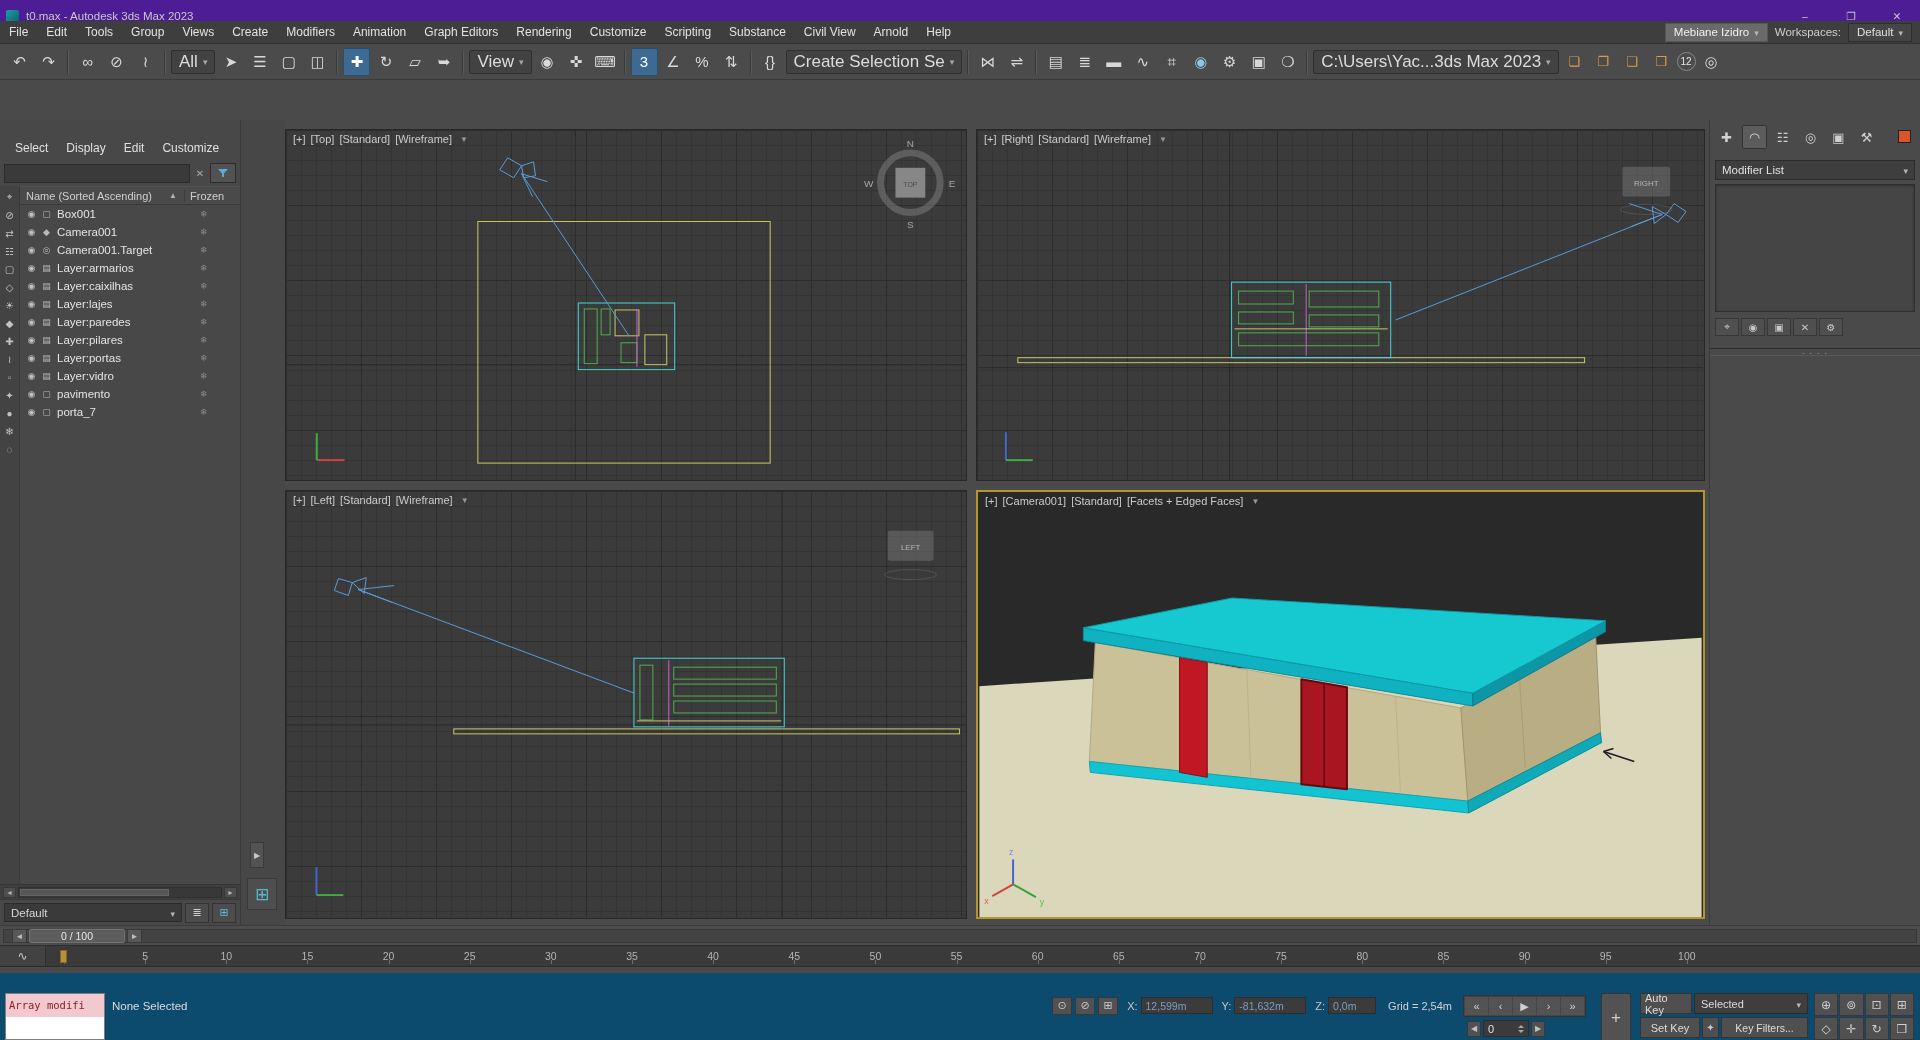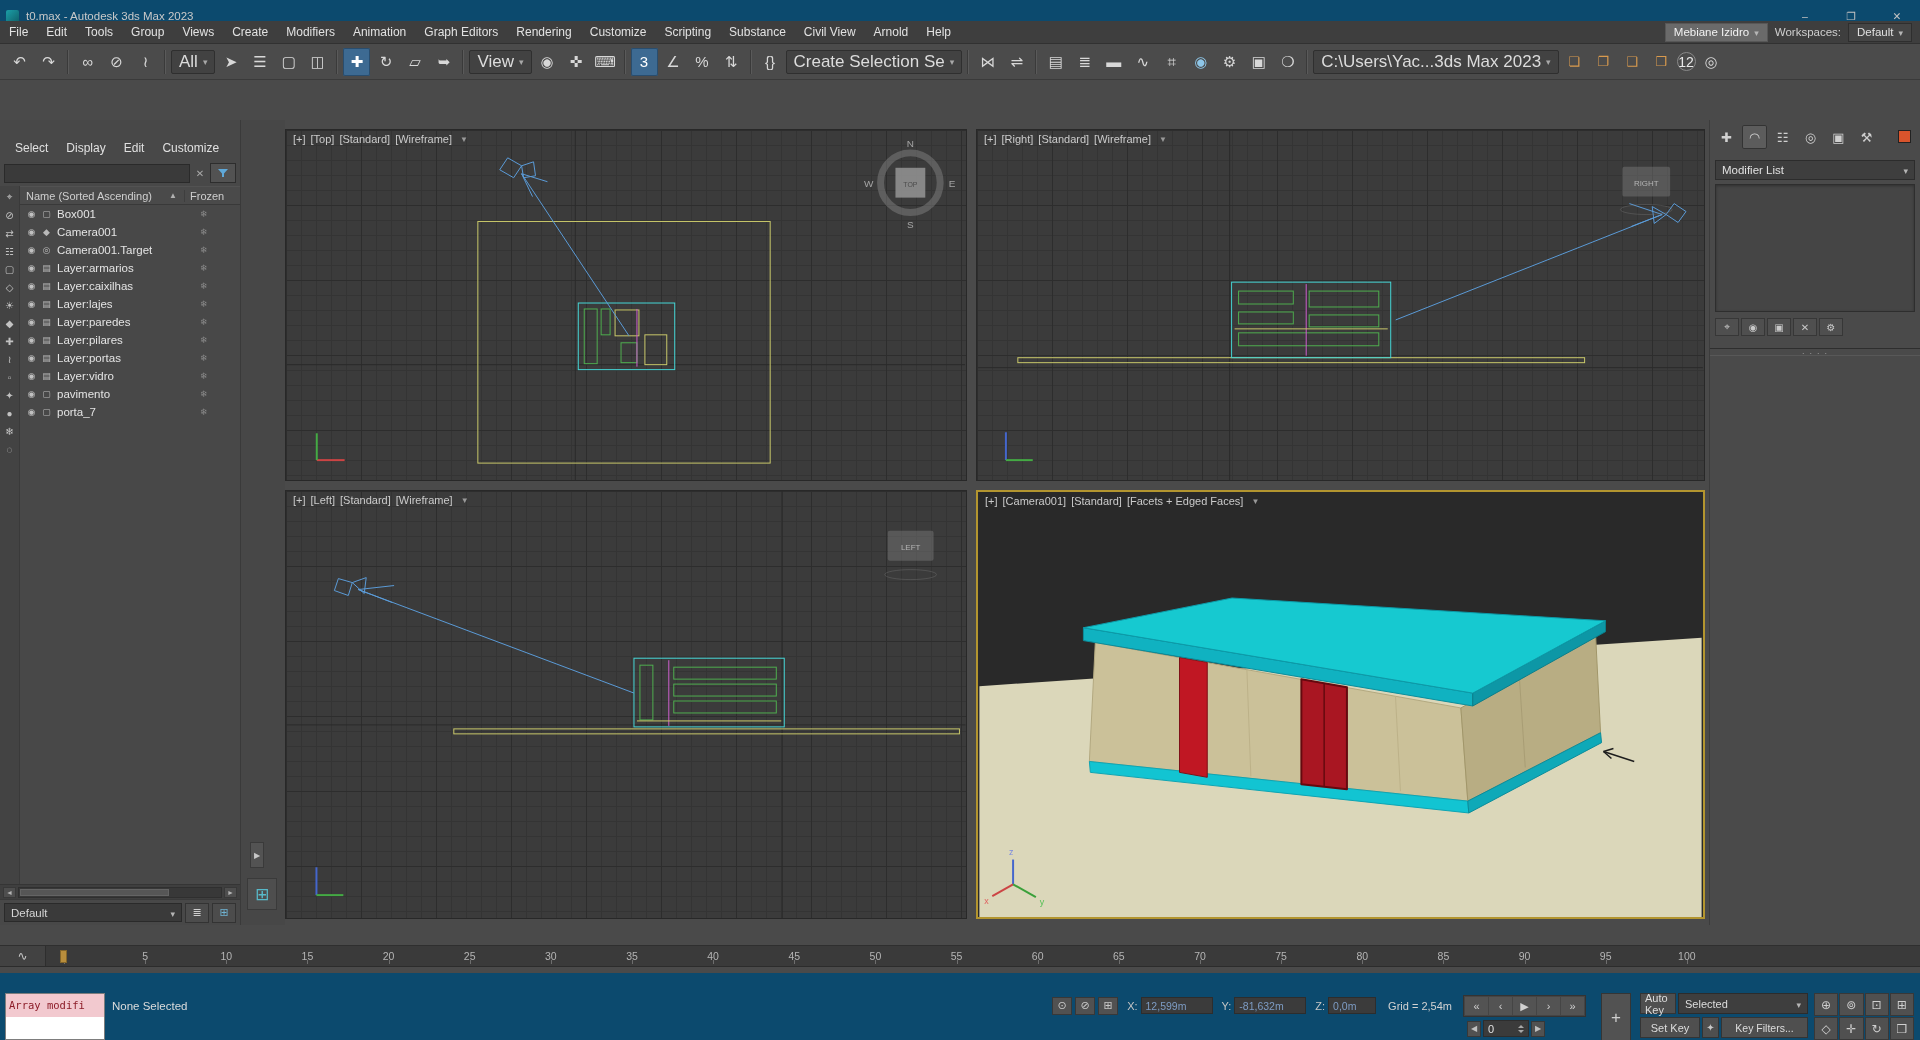--- a/index.html
+++ b/index.html
@@ -3,21 +3,21 @@
 <meta charset="utf-8">
 <style>
 *{margin:0;padding:0;box-sizing:border-box}
 html,body{width:1920px;height:1040px;overflow:hidden;background:#4a4a4a;
  font-family:"Liberation Sans","DejaVu Sans",sans-serif;font-size:12px;color:#d6d6d6}
 .app{position:relative;width:1920px;height:1040px;background:#4a4a4a}
 .caret::after{content:"▾";font-size:9px;margin-left:5px;color:#b5b5b5}
 svg{display:block}
 
 
-.titlebar{position:absolute;left:0;top:0;width:100%;height:32px;background:#0c4a6e;display:flex;align-items:center;padding-left:6px}
+.titlebar{position:absolute;left:0;top:0;width:100%;height:32px;background:#4c1d95;display:flex;align-items:center;padding-left:6px}
 .app-icon{width:13px;height:13px;background:linear-gradient(135deg,#1b9fa8,#0f5f68);border-radius:2px;margin-right:7px}
 .title{font-size:11.5px;color:#c9c9c9}
 .win-controls{margin-left:auto;display:flex;height:100%}
 .winbtn{width:46px;height:100%;display:flex;align-items:center;justify-content:center;font-size:10.5px;color:#c2c2c2}
 
 
 .menubar{position:absolute;top:21px;left:0;width:100%;height:23px;background:#3e3e3e;border-bottom:1px solid #313131;display:flex;align-items:center}
 .menus{display:flex;height:100%}
 .menu-item{padding:0 9px;display:flex;align-items:center;font-size:12px;color:#e2e2e2;white-space:nowrap}
 .menubar-right{margin-left:auto;display:flex;align-items:center;height:100%;padding-right:8px;gap:7px}
@@ -32,21 +32,21 @@
 .tb-glyph:empty,.tb-label:empty,.tb-caret:empty{display:none}
 .tb-label{font-size:17px;color:#dcdcdc;white-space:nowrap}
 .tb-caret{font-size:9px;color:#a8a8a8;margin-left:5px}
 .tb-item.sep{min-width:2px;width:2px;height:24px;background:#3a3a3a;border-right:1px solid #5a5a5a;margin:0 3px;border-radius:0}
 .tb-item.active{background:#3d6a92;box-shadow:inset 0 0 0 1px #294d6e}
 .tb-item.active .tb-glyph{color:#fff}
 .tb-item.dropdown{background:#424242;border:1px solid #2f2f2f;height:24px;padding:0 7px}
 .tb-item.folder .tb-glyph{color:#d99a4e;font-size:13px}
 .tb-item.mat .tb-glyph{color:#8ec6e8}
 .tb-item.badge{border:1px solid #8a8a8a;border-radius:50%;min-width:19px;width:19px;height:19px}
-.tb-item.badge .tb-label{font-size:14px;color:#e8e8e8}
+.tb-item.badge .tb-label{font-size:10px;color:#e8e8e8}
 
 
 .ribbon-tabs{position:absolute;top:80px;left:0;width:100%;height:20px;background:#464646;border-bottom:1px solid #363636;display:flex;align-items:flex-end;padding-left:8px}
 .rtab{padding:2px 13px 3px;font-size:11.5px;color:#c4c4c4;white-space:nowrap}
 .rtab[data-active="true"]{background:#565656;color:#f0f0f0;box-shadow:inset 0 0 0 1px #3a3a3a}
 .ribbon-caret{width:22px;display:flex;align-items:center;justify-content:center;height:100%}
 .ribbon-sub{position:absolute;top:100px;left:0;width:100%;height:20px;background:#3a3a3a;border-bottom:1px solid #2f2f2f;display:flex;align-items:center;padding-left:6px}
 .pm-chip{background:#424242;border:1px solid #2c2c2c;padding:1px 9px;font-size:11px;color:#d2d2d2}
 
 
@@ -160,21 +160,21 @@
 .sp-btn.left::after{content:"◀"}.sp-btn.right::after{content:"▶"}
 .spin-box{width:46px;height:17px;background:#3b3b3b;border:1px solid #2d2d2d;display:flex;align-items:center;padding:0 4px;font-size:11px;color:#e0e0e0}
 .spin-arrows{margin-left:auto;display:flex;flex-direction:column;gap:2px}
 .spin-arrows i{display:block;width:0;height:0;border:3px solid transparent}
 .spin-arrows i.up{border-bottom-color:#a8a8a8;border-top-width:0}
 .spin-arrows i.down{border-top-color:#a8a8a8;border-bottom-width:0}
 .setkeys-big{position:absolute;left:1601px;top:20px;width:30px;height:49px;background:#525252;border:1px solid #353535;display:flex;align-items:center;justify-content:center;font-size:17px;color:#cfcfcf}
 .keying{position:absolute;left:1640px;top:20px;width:168px;display:flex;flex-direction:column;gap:3px}
 .krow{display:flex;gap:2px;height:21px}
 .kbtn{height:21px;background:#4f4f4f;border:1px solid #343434;display:flex;align-items:center;justify-content:center;font-size:11px;color:#ddd;padding:0 4px}
-.kbtn.autokey{width:36px}
+.kbtn.autokey{width:52px}
 .kcombo{flex:1;height:21px;background:#3e3e3e;border:1px solid #2c2c2c;display:flex;align-items:center;justify-content:space-between;padding:0 6px;font-size:11px;color:#ddd}
 .kbtn.setkey{width:60px}
 .kico{width:17px;height:21px;display:flex;align-items:center;justify-content:center;font-size:10px;color:#c8c8c8;background:#4f4f4f;border:1px solid #343434}
 .kbtn.keyfilters{flex:1;font-size:10.5px}
 .navcluster{position:absolute;right:6px;top:20px;width:100px;display:grid;grid-template-columns:repeat(4,1fr);gap:1px}
 .nav-btn{height:23px;background:#505050;border:1px solid #383838;display:flex;align-items:center;justify-content:center;font-size:12px;color:#cfcfcf}
 .dot{width:8px;height:8px;border-radius:50%;background:#58c858;margin:0 4px;flex:none}
 .info-circle{width:13px;height:13px;border-radius:50%;background:#2f6fae;color:#fff;font-size:9px;display:flex;align-items:center;justify-content:center;margin-right:8px;flex:none}
 .comm{font-size:11px;color:#9fc0d8;margin-right:8px}
 </style>
@@ -855,20 +855,28 @@
         <span class="cp-sbtn" title="show-end-result-button">◉</span>
         <span class="cp-sbtn" title="make-unique-button">▣</span>
         <span class="cp-sbtn" title="remove-modifier-button">✕</span>
         <span class="cp-sbtn" title="configure-modifier-sets-button">⚙</span>
       </div>
     <div class="cp-splitter">
         <span class="grip"></span>
       </div>
   </div>
 
+  <div class="timeslider">
+    <div class="ts-track"></div>
+    <div class="ts-cluster">
+      <span class="ts-arrow left"></span>
+      <span class="ts-handle">0 / 100</span>
+      <span class="ts-arrow right"></span>
+    </div>
+  </div>
 
   <div class="ruler">
     <div class="ruler-btn">∿</div>
     <div class="frame-marker"></div>
     <div class="ticks">
 
     <div class="tick">
           <span>0</span>
         </div>
         <div class="tick">

